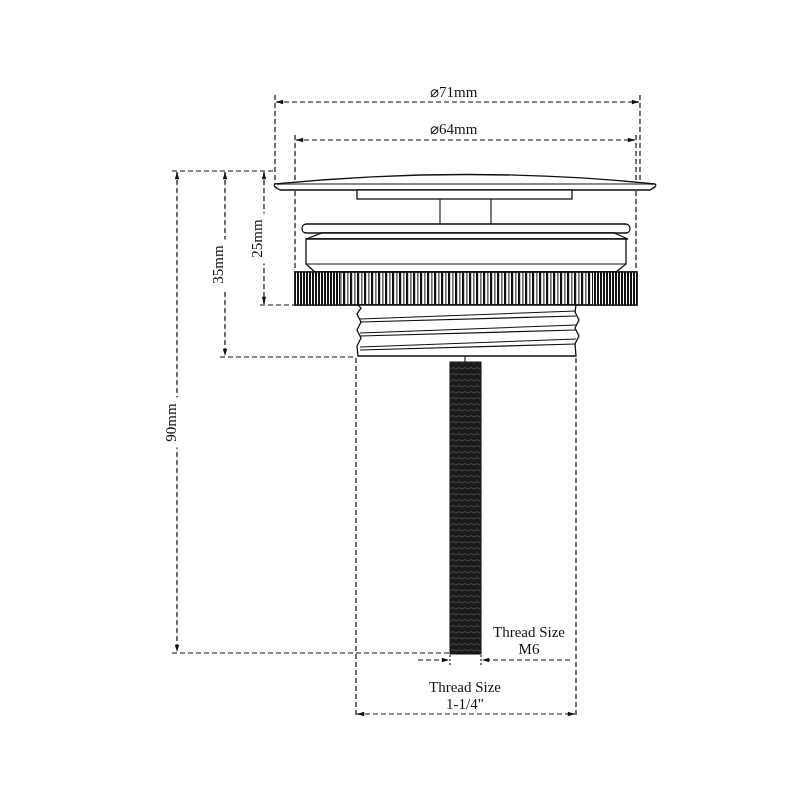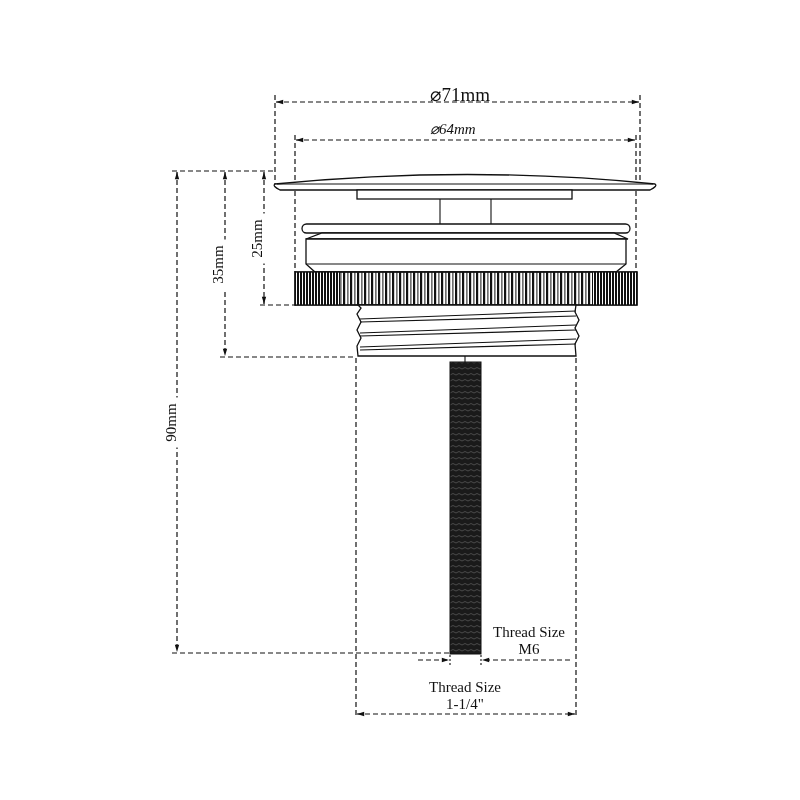--- a/index.html
+++ b/index.html
@@ -107,25 +107,25 @@
   </g>
 
   <g>
     <line class="thin" x1="450" y1="655" x2="450" y2="665" stroke-dasharray="2 2"></line>
     <line class="thin" x1="481" y1="655" x2="481" y2="665" stroke-dasharray="2 2"></line>
     <line class="dash" x1="418" y1="660" x2="449" y2="660" marker-end="url(#arr)"></line>
     <line class="dash" x1="570" y1="660" x2="482" y2="660" marker-end="url(#arr)"></line>
   </g>
 </svg>
 
-<div style="position:absolute; left:430px; top:83px; font-size:19px; color:#111; white-space:nowrap;">
+<div style="position:absolute; left:430px; top:83px; font-size:15px; color:#111; white-space:nowrap;">
   <span>⌀</span><span>71mm</span>
 </div>
 
-<div style="position:absolute; left:430px; top:120px; font-size:15px; color:#111; white-space:nowrap;font-style:italic;">
+<div style="position:absolute; left:430px; top:120px; font-size:15px; color:#111; white-space:nowrap;">
   <span>⌀</span><span>64mm</span>
 </div>
 
 <div style="position:absolute; left:232px; top:230px; font-size:15px; color:#111; transform:rotate(-90deg); transform-origin:center; white-space:nowrap; width:50px; text-align:center; background:#fff;">25mm</div>
 
 <div style="position:absolute; left:193px; top:256px; font-size:15px; color:#111; transform:rotate(-90deg); transform-origin:center; white-space:nowrap; width:50px; text-align:center; background:#fff;">35mm</div>
 
 <div style="position:absolute; left:146px; top:414px; font-size:15px; color:#111; transform:rotate(-90deg); transform-origin:center; white-space:nowrap; width:50px; text-align:center; background:#fff;">90mm</div>
 
 <div style="position:absolute; left:484px; top:624px; width:90px; font-size:15px; line-height:17px; color:#111; text-align:center;">

